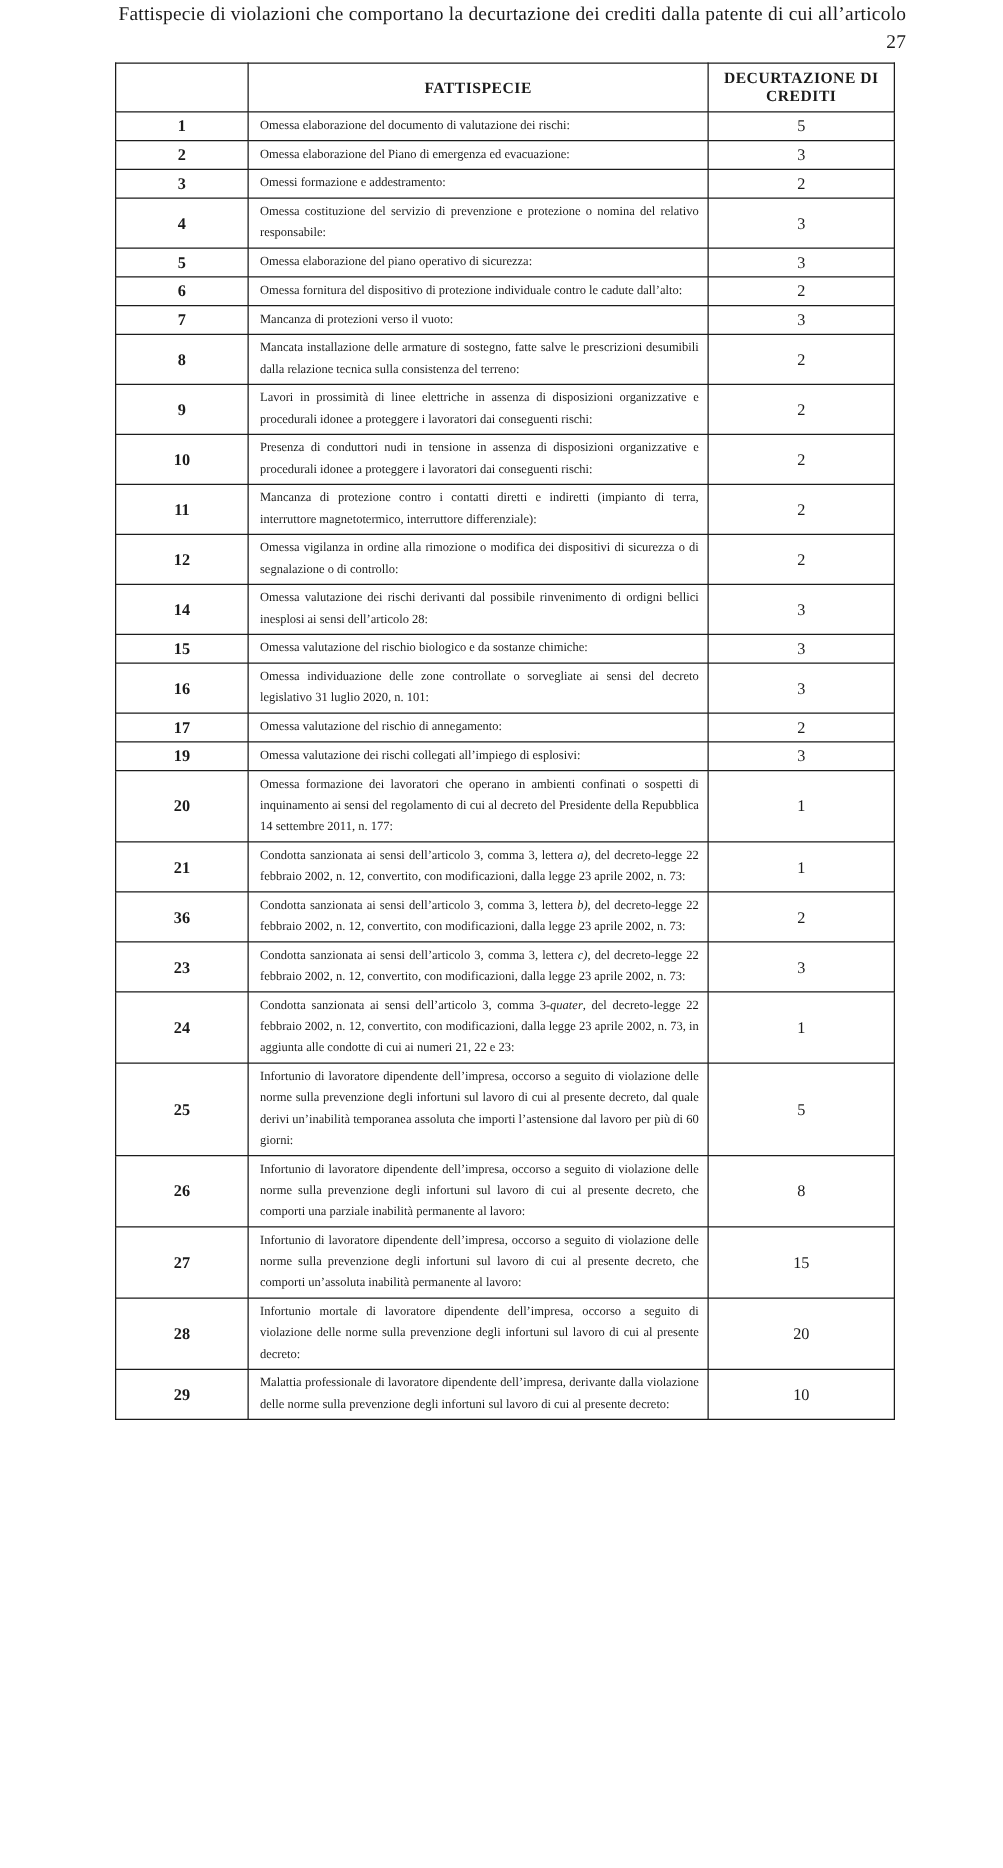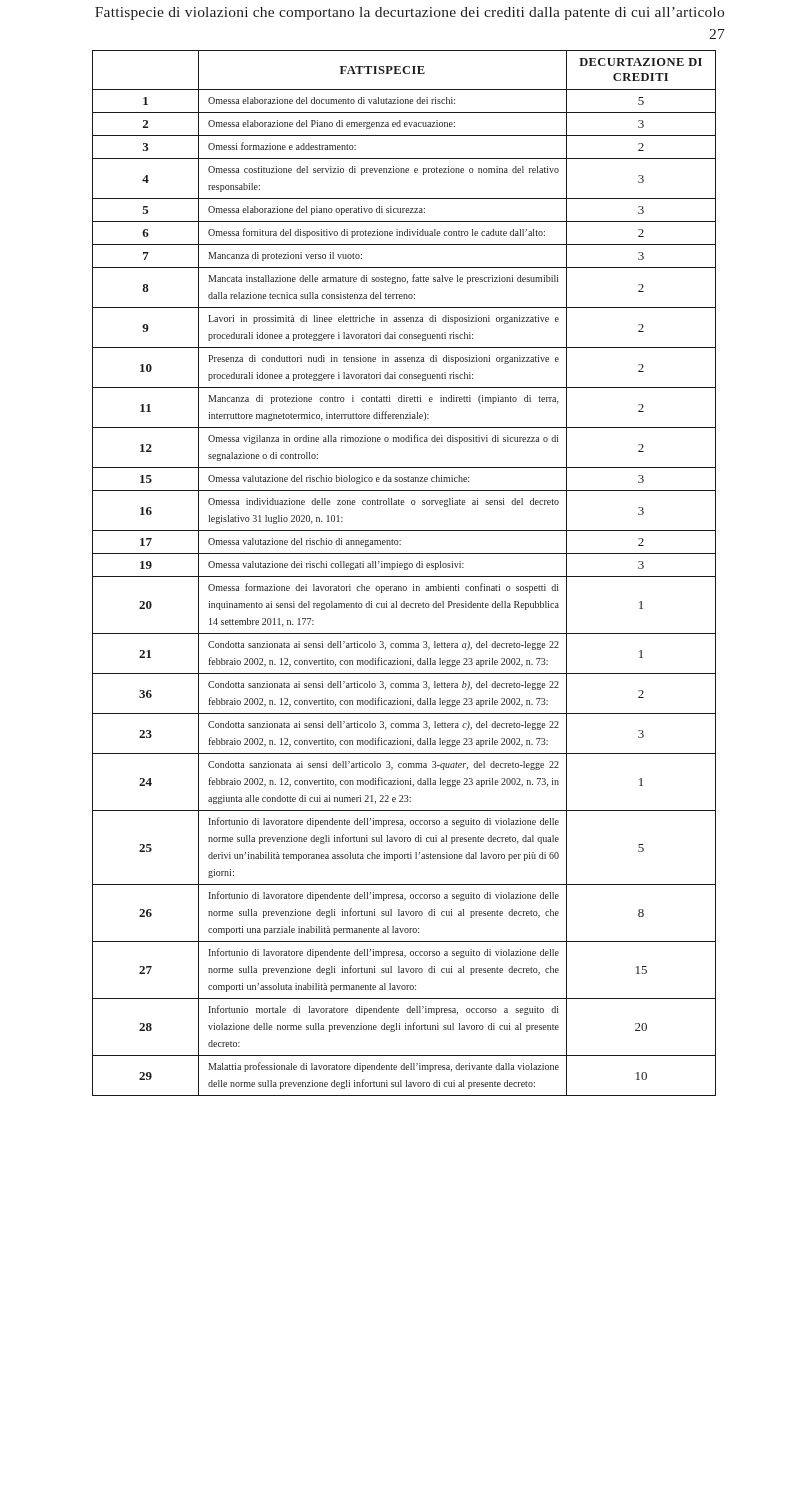--- a/index.html
+++ b/index.html
@@ -139,20 +139,25 @@
         <td class="cell-num">11</td>
         <td class="cell-desc">Mancanza di protezione contro i contatti diretti e indiretti (impianto di terra, interruttore magnetotermico, interruttore differenziale):</td>
         <td class="cell-cred">2</td>
       </tr>
       <tr>
         <td class="cell-num">12</td>
         <td class="cell-desc">Omessa vigilanza in ordine alla rimozione o modifica dei dispositivi di sicurezza o di segnalazione o di controllo:</td>
         <td class="cell-cred">2</td>
       </tr>
       <tr>
+        <td class="cell-num">14</td>
+        <td class="cell-desc">Omessa valutazione dei rischi derivanti dal possibile rinvenimento di ordigni bellici inesplosi ai sensi dell’articolo 28:</td>
+        <td class="cell-cred">3</td>
+      </tr>
+      <tr>
         <td class="cell-num">15</td>
         <td class="cell-desc">Omessa valutazione del rischio biologico e da sostanze chimiche:</td>
         <td class="cell-cred">3</td>
       </tr>
       <tr>
         <td class="cell-num">16</td>
         <td class="cell-desc">Omessa individuazione delle zone controllate o sorvegliate ai sensi del decreto legislativo 31 luglio 2020, n. 101:</td>
         <td class="cell-cred">3</td>
       </tr>
       <tr>

